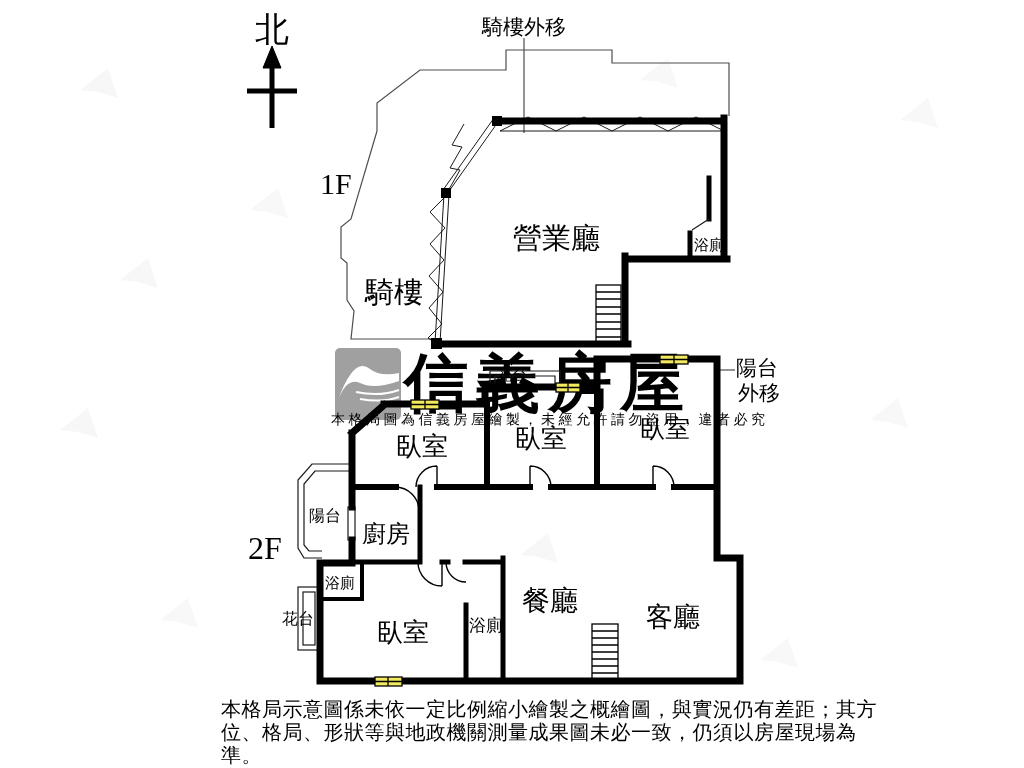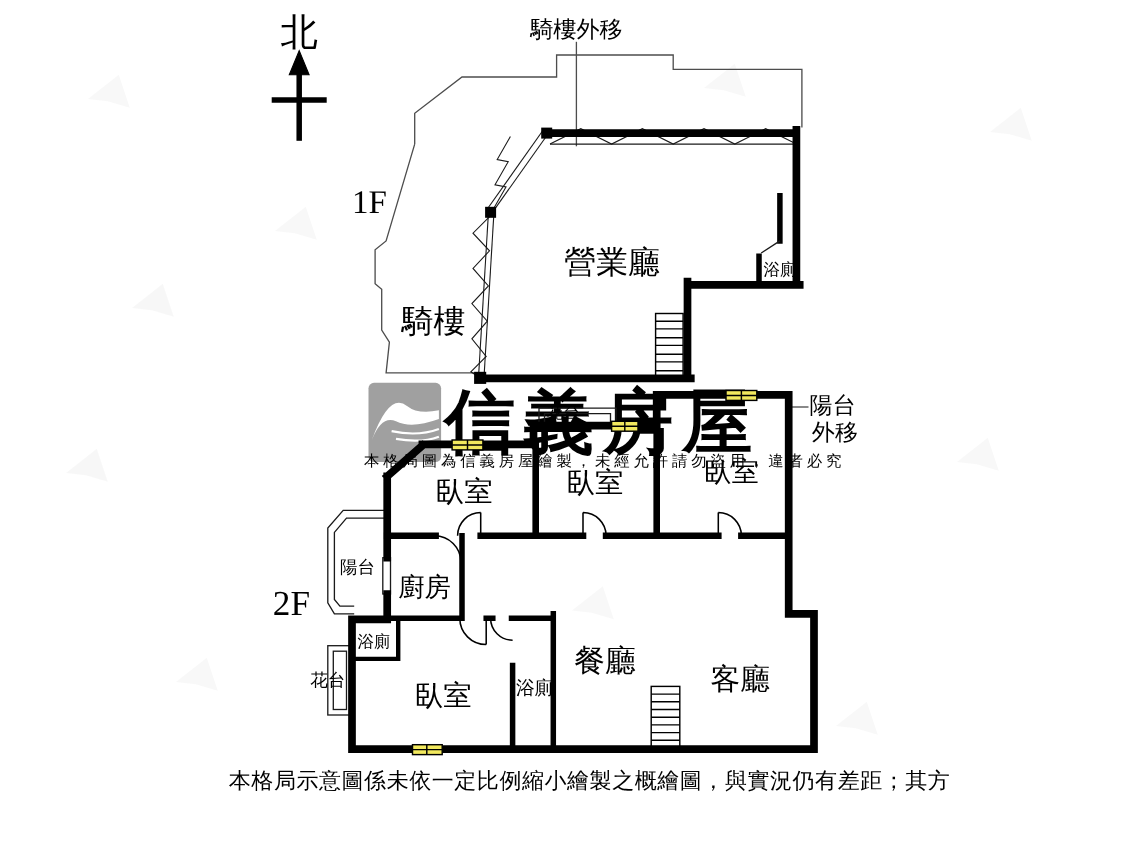--- a/index.html
+++ b/index.html
@@ -1,23 +1,23 @@
 <!DOCTYPE html>
 <html><head>
 <meta charset="utf-8">
 <style>
   html,body{margin:0;padding:0;background:#ffffff;}
   .page{position:relative;width:1024px;height:768px;background:#ffffff;overflow:hidden;
         font-family:"Liberation Serif", serif;}
   svg{position:absolute;left:0;top:0;}
   svg text{font-family:"Liberation Serif", serif;fill:#000;}
   .serifLabel{font-family:"Liberation Serif", serif;}
-  .disclaimer{position:absolute;left:208px;top:699px;width:660px;
+  .disclaimer{position:absolute;left:221px;top:699px;width:660px;
       font-size:20px;line-height:23px;letter-spacing:0.5px;color:#000;
-      font-family:Liberation Sans, sans-serif;}
+      font-family:Liberation Mono, monospace;}
   .disclaimer span{display:block;}
 </style>
 </head>
 <body>
 
 <div class="page">
 <svg width="1024" height="768" viewBox="0 0 1024 768">
 
   <g opacity="0.05" fill="#777">
     <path d="M80,90 l28,-22 l10,30 l-20,-6 z"></path>
@@ -151,15 +151,16 @@
   <text x="282" y="624" font-size="16">花台</text>
   <text x="497" y="380" font-size="15">花台</text>
   <text x="377" y="641" font-size="26">臥室</text>
   <text x="469" y="631" font-size="17">浴廁</text>
   <text x="522" y="610" font-size="28">餐廳</text>
   <text x="646" y="626" font-size="27">客廳</text>
 </svg>
 
 <div class="disclaimer">
   <span>本格局示意圖係未依一定比例縮小繪製之概繪圖，與實況仍有差距；其方</span>
+  <span>位、格局、形狀等與地政機關測量成果圖未必一致，仍須以房屋現場為準。</span>
 
 </div>
 </div>
 
 </body></html>

